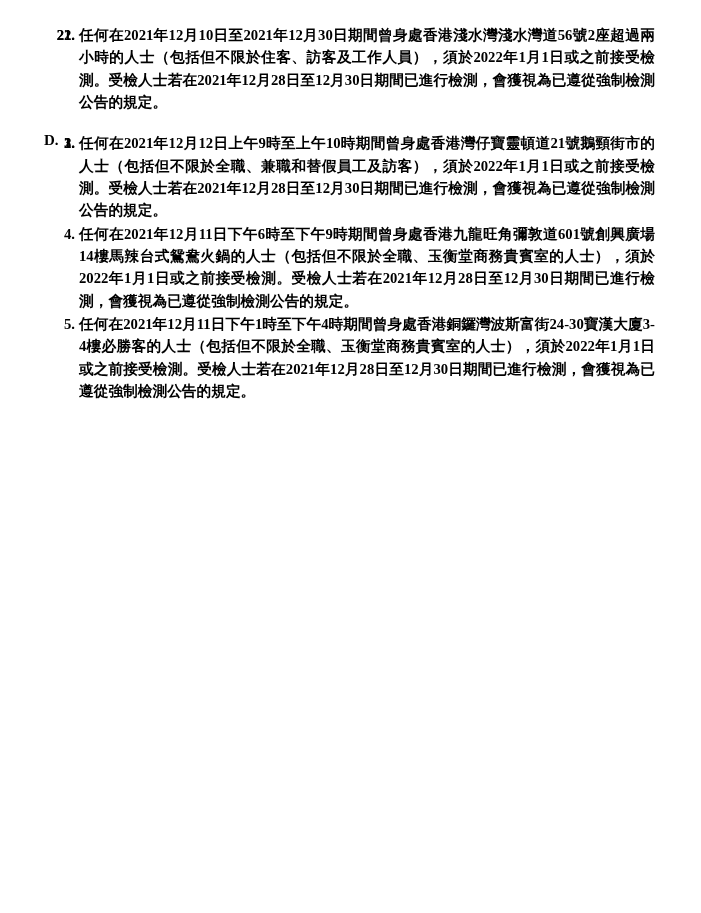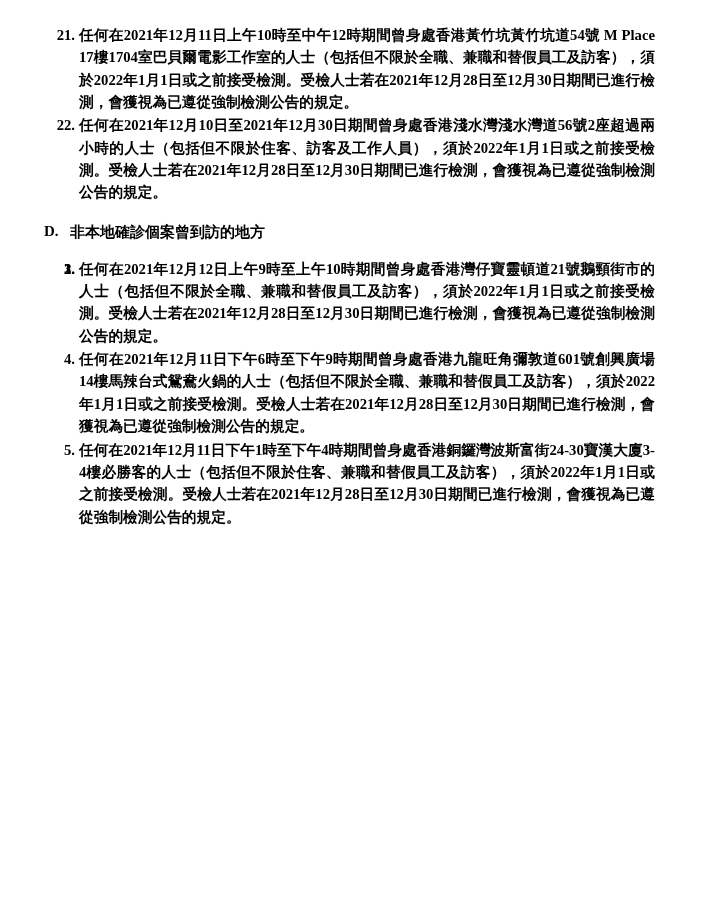--- a/index.html
+++ b/index.html
@@ -87,48 +87,46 @@
 </style>
 </head>
 <body>
 
 <div class="page">
   <div class="content">
 
     <ol class="numlist group-b">
       <li>
         <span class="marker wide">21.</span>
-        <span>任何在2021年12月11日上午10時至中午12時期間曾身處香港黃竹坑黃竹坑道54號 M Place 17樓1704室巴貝爾電影工作室的人士（包括但不限於全職、兼職和替假員工及訪客），須於2022年1月1日或之前接受檢測。受檢人士若在2021年12月28日至12月30日期間已進行檢測，會獲視為已遵從強制檢測公告的規定。</span>
       </li>
       <li>
         <span class="marker wide">22.</span>
         <span>任何在2021年12月10日至2021年12月30日期間曾身處香港淺水灣淺水灣道56號2座超過兩小時的人士（包括但不限於住客、訪客及工作人員），須於2022年1月1日或之前接受檢測。受檢人士若在2021年12月28日至12月30日期間已進行檢測，會獲視為已遵從強制檢測公告的規定。</span>
       </li>
     </ol>
 
     <div class="section-heading">
       <span class="sec-letter">D.</span>
-      <span class="sec-text">非本地確診個案曾到訪的地方</span>
     </div>
 
     <ol class="numlist group-d">
       <li>
         <span class="marker">1.</span>
       </li>
       <li>
         <span class="marker">2.</span>
       </li>
       <li>
         <span class="marker">3.</span>
         <span>任何在2021年12月12日上午9時至上午10時期間曾身處香港灣仔寶靈頓道21號鵝頸街市的人士（包括但不限於全職、兼職和替假員工及訪客），須於2022年1月1日或之前接受檢測。受檢人士若在2021年12月28日至12月30日期間已進行檢測，會獲視為已遵從強制檢測公告的規定。</span>
       </li>
       <li>
         <span class="marker">4.</span>
-        <span>任何在2021年12月11日下午6時至下午9時期間曾身處香港九龍旺角彌敦道601號創興廣場14樓馬辣台式鴛鴦火鍋的人士（包括但不限於全職、兼職和替假員工及訪客），須於2022年1月1日或之前接受檢測。受檢人士若在2021年12月28日至12月30日期間已進行檢測，會獲視為已遵從強制檢測公告的規定。</span>
+        <span>任何在2021年12月11日下午6時至下午9時期間曾身處香港九龍旺角彌敦道601號創興廣場14樓馬辣台式鴛鴦火鍋的人士（包括但不限於全職、玉衡堂商務貴賓室的人士），須於2022年1月1日或之前接受檢測。受檢人士若在2021年12月28日至12月30日期間已進行檢測，會獲視為已遵從強制檢測公告的規定。</span>
       </li>
       <li>
         <span class="marker">5.</span>
-        <span>任何在2021年12月11日下午1時至下午4時期間曾身處香港銅鑼灣波斯富街24-30寶漢大廈3-4樓必勝客的人士（包括但不限於住客、兼職和替假員工及訪客），須於2022年1月1日或之前接受檢測。受檢人士若在2021年12月28日至12月30日期間已進行檢測，會獲視為已遵從強制檢測公告的規定。</span>
+        <span>任何在2021年12月11日下午1時至下午4時期間曾身處香港銅鑼灣波斯富街24-30寶漢大廈3-4樓必勝客的人士（包括但不限於全職、玉衡堂商務貴賓室的人士），須於2022年1月1日或之前接受檢測。受檢人士若在2021年12月28日至12月30日期間已進行檢測，會獲視為已遵從強制檢測公告的規定。</span>
       </li>
     </ol>
 
   </div>
 </div>
 
 </body></html>

